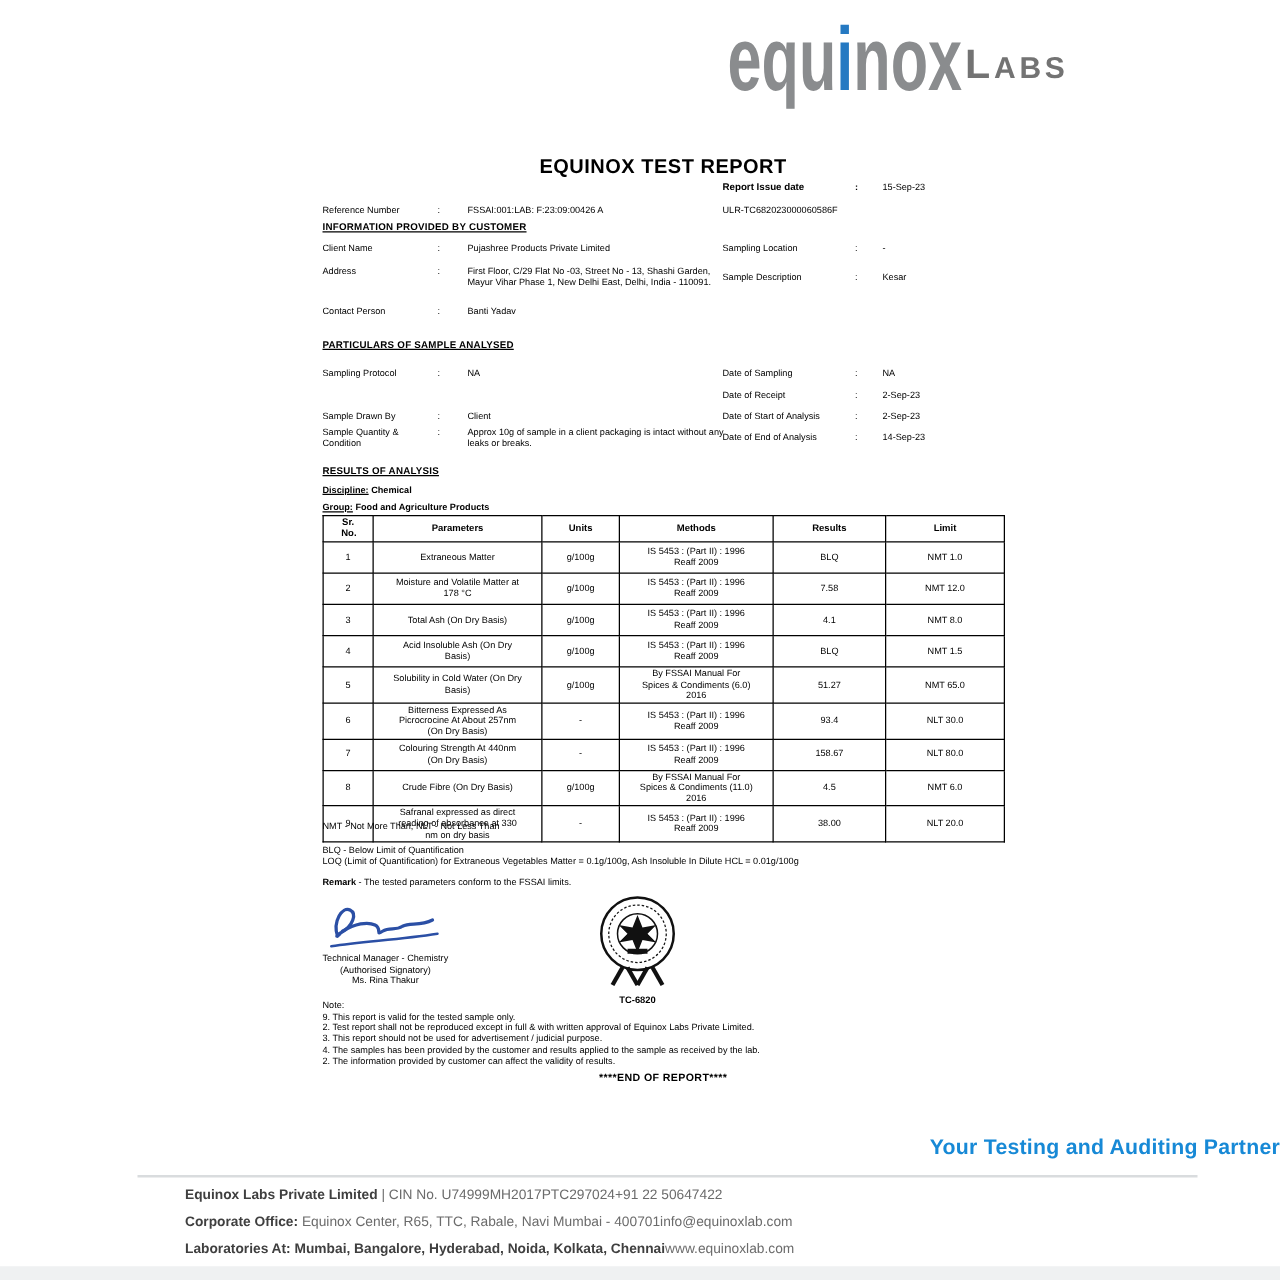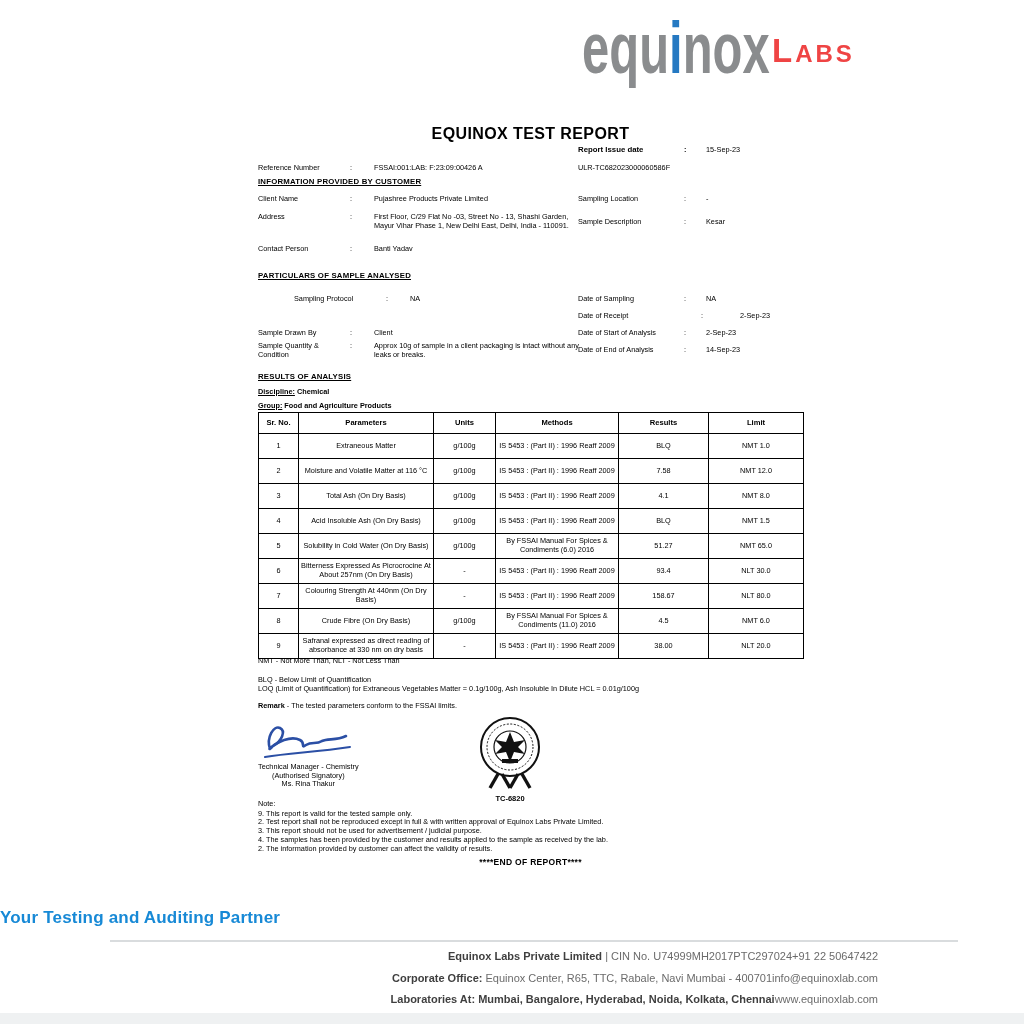--- a/index.html
+++ b/index.html
@@ -13,21 +13,21 @@
   
   .logo-word{
     position:absolute;left:582px;top:12px;
     font-size:72px;line-height:72px;font-weight:700;
     color:#8a8c8e;transform:scaleX(0.68);transform-origin:left top;
     letter-spacing:0px;white-space:nowrap;
   }
   .logo-word .blue-i{color:#2579c2;}
   .logo-labs{
     position:absolute;left:772px;top:34px;line-height:34px;
-    color:#ef4444;font-weight:700;letter-spacing:3px;white-space:nowrap;
+    color:#737373;font-weight:700;letter-spacing:3px;white-space:nowrap;
   }
   .labs-l{font-size:33px;}
   .labs-rest{font-size:24px;}
 
   
   .title{
     position:absolute;left:258px;top:125px;width:545px;text-align:center;
     font-size:16px;font-weight:700;letter-spacing:.4px;
   }
   .frow{display:grid;font-size:7.3px;line-height:9px;}
@@ -42,48 +42,48 @@
   .u{text-decoration:underline;}
 
   
   table.results{
     position:absolute;left:258px;top:412px;width:545px;
     border-collapse:collapse;border:1.5px solid #000;
     font-size:7.3px;line-height:8.6px;table-layout:fixed;
   }
   table.results th,table.results td{
     border:1px solid #000;text-align:center;vertical-align:middle;
-    padding:1px 2px;overflow:hidden;
+    padding:1px 14px;overflow:hidden;
   }
   table.results th{font-size:7.6px;font-weight:700;height:18px;}
   table.results td{height:22px;}
   td.param{text-align:left;}
 
   
   .sig-lines{position:absolute;left:258px;top:763px;font-size:7.3px;line-height:8.7px;text-align:center;}
   .stamp{position:absolute;left:472px;top:716px;width:76px;text-align:center;}
   .stamp-code{font-size:7.5px;font-weight:700;margin-top:0px;}
 
   
   .note-block{position:absolute;left:258px;top:800px;font-size:7.3px;line-height:8.7px;width:545px;}
   .note-block ul{margin:1px 0 0 0;padding:0;list-style:none;}
   .end-report{
     position:absolute;left:258px;top:857px;width:545px;text-align:center;
     font-size:8.5px;font-weight:700;letter-spacing:.3px;
   }
 
   
   .tagline{
-    position:absolute;left:0;top:908px;width:1024px;text-align:left;
+    position:absolute;left:0;top:908px;width:1024px;text-align:right;
     font-size:17px;font-weight:700;color:#1789d6;letter-spacing:.2px;
   }
   .divider{position:absolute;left:110px;top:940px;width:848px;height:2px;background:#d9dcde;}
   .footer-row{
     position:absolute;left:148px;width:730px;display:flex;
-    justify-content:flex-end;font-size:11px;color:#6b6b6b;
+    justify-content:flex-start;font-size:11px;color:#6b6b6b;
   }
   .footer-row .fb{font-weight:700;color:#3f3f3f;}
   .bottom-strip{position:absolute;left:0;top:1013px;width:1024px;height:11px;background:#eff1f2;}
 </style>
 </head>
 <body>
 
 <div>
 
   <div>
@@ -130,42 +130,42 @@
     <span>-</span>
   </div>
   <div class="abs frow frow-r" style="left:578px;top:217px;">
     <span>Sample Description</span>
     <span>:</span>
     <span>Kesar</span>
   </div>
 
   <div class="sec-heading" style="left:258px;top:271px;">PARTICULARS OF SAMPLE ANALYSED</div>
 
-  <div class="abs frow frow-l" style="left:258px;top:294px;margin-left:36px;">
+  <div class="abs frow frow-l" style="left:258px;top:294px;">
     <span>Sampling Protocol</span>
     <span>:</span>
     <span>NA</span>
   </div>
   <div class="abs frow frow-l" style="left:258px;top:328px;">
     <span>Sample Drawn By</span>
     <span>:</span>
     <span>Client</span>
   </div>
   <div class="abs frow frow-l" style="left:258px;top:341px;">
     <span>Sample Quantity &amp; Condition</span>
     <span>:</span>
     <span>Approx 10g of sample in a client packaging is intact without any leaks or breaks.</span>
   </div>
 
   <div class="abs frow frow-r" style="left:578px;top:294px;">
     <span>Date of Sampling</span>
     <span>:</span>
     <span>NA</span>
   </div>
-  <div class="abs frow frow-r" style="left:578px;top:311px;gap:17px;">
+  <div class="abs frow frow-r" style="left:578px;top:311px;">
     <span>Date of Receipt</span>
     <span>:</span>
     <span>2-Sep-23</span>
   </div>
   <div class="abs frow frow-r" style="left:578px;top:328px;">
     <span>Date of Start of Analysis</span>
     <span>:</span>
     <span>2-Sep-23</span>
   </div>
   <div class="abs frow frow-r" style="left:578px;top:345px;">
@@ -207,21 +207,21 @@
       <tr>
         <td>1</td>
         <td class="param">Extraneous Matter</td>
         <td>g/100g</td>
         <td>IS 5453 : (Part II) : 1996 Reaff 2009</td>
         <td>BLQ</td>
         <td>NMT 1.0</td>
       </tr>
       <tr>
         <td>2</td>
-        <td class="param">Moisture and Volatile Matter at 116 °C</td>
+        <td class="param">Moisture and Volatile Matter at 178 °C</td>
         <td>g/100g</td>
         <td>IS 5453 : (Part II) : 1996 Reaff 2009</td>
         <td>7.58</td>
         <td>NMT 12.0</td>
       </tr>
       <tr>
         <td>3</td>
         <td class="param">Total Ash (On Dry Basis)</td>
         <td>g/100g</td>
         <td>IS 5453 : (Part II) : 1996 Reaff 2009</td>

